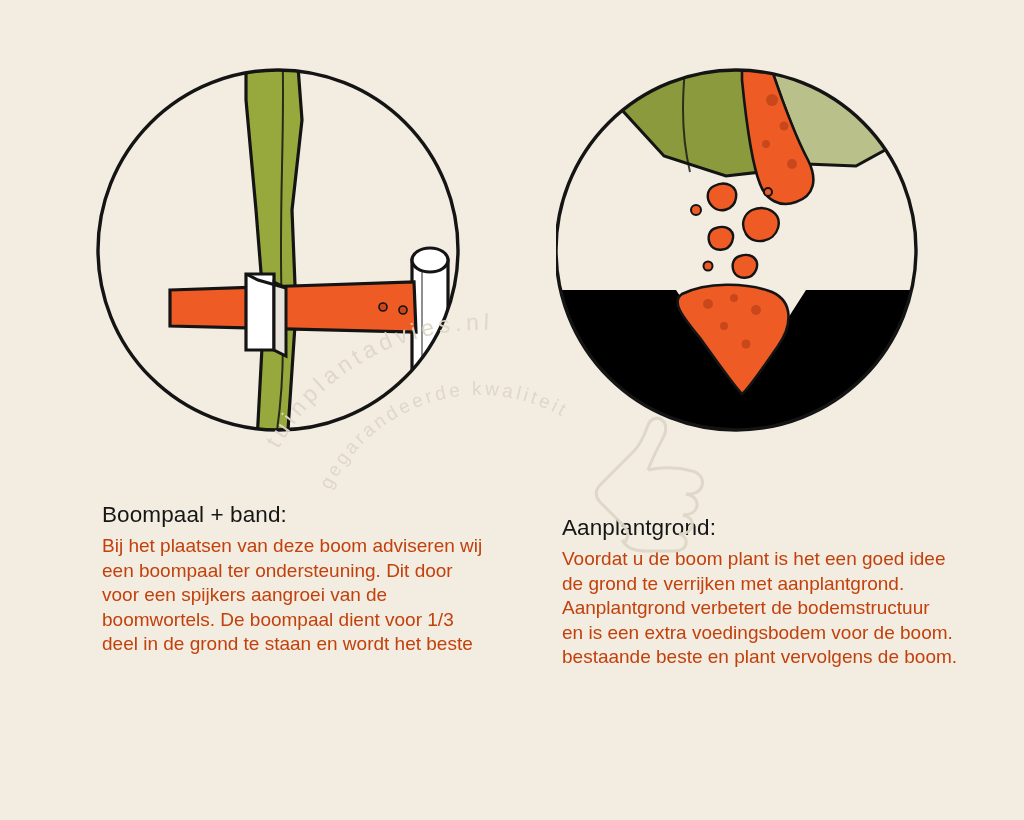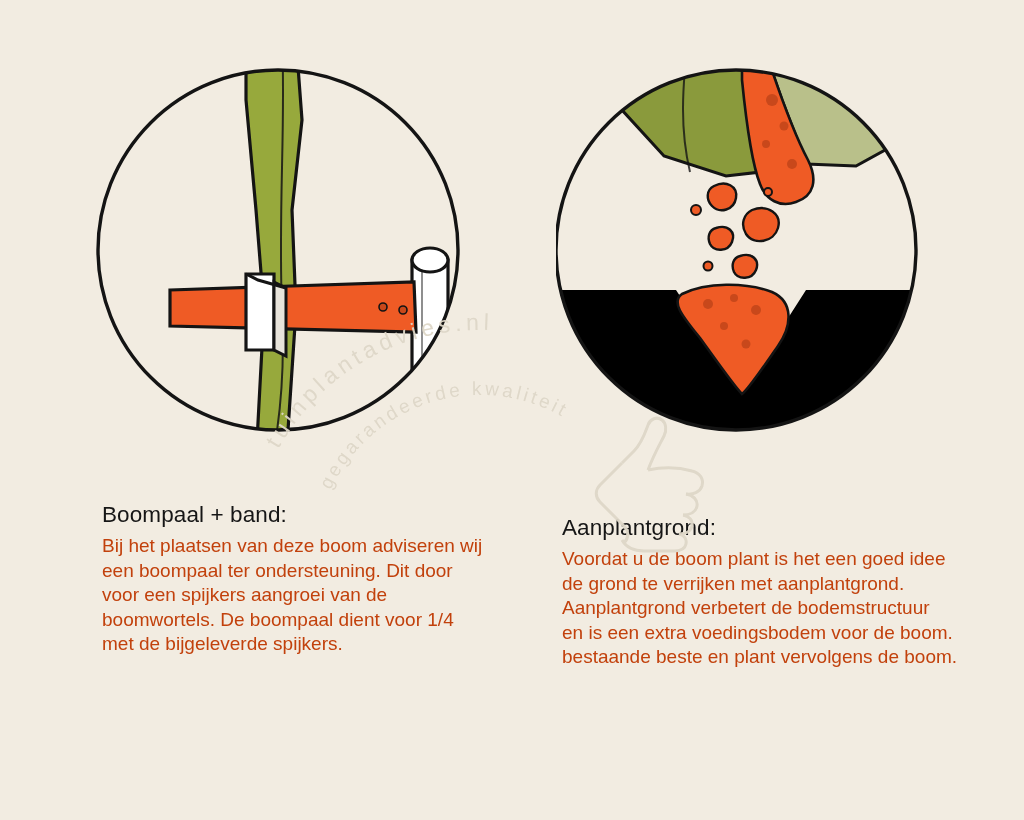--- a/index.html
+++ b/index.html
@@ -130,22 +130,22 @@
 
       <circle cx="182" cy="190" r="180" fill="none" stroke="#141414" stroke-width="3.4"></circle>
     </svg>
 
     <div class="text-block" id="text-left">
       <div class="caption-title">Boompaal + band:</div>
       <div class="caption-body">
         <span>Bij het plaatsen van deze boom adviseren wij</span>
         <span>een boompaal ter ondersteuning. Dit door</span>
         <span>voor een spijkers aangroei van de</span>
-        <span>boomwortels. De boompaal dient voor 1/4</span>
-        <span>met de bijgeleverde spijkers.</span>
+        <span>boomwortels. De boompaal dient voor 1/3</span>
+        <span>deel in de grond te staan en wordt het beste</span>
       </div>
     </div>
   </div>
 
   <div class="panel" id="panel-right">
 
     <svg class="circle-wrap" width="420" height="420" viewBox="0 0 420 420">
       <defs>
         <clipPath id="clipR">
           <circle cx="180" cy="190" r="180"></circle>

